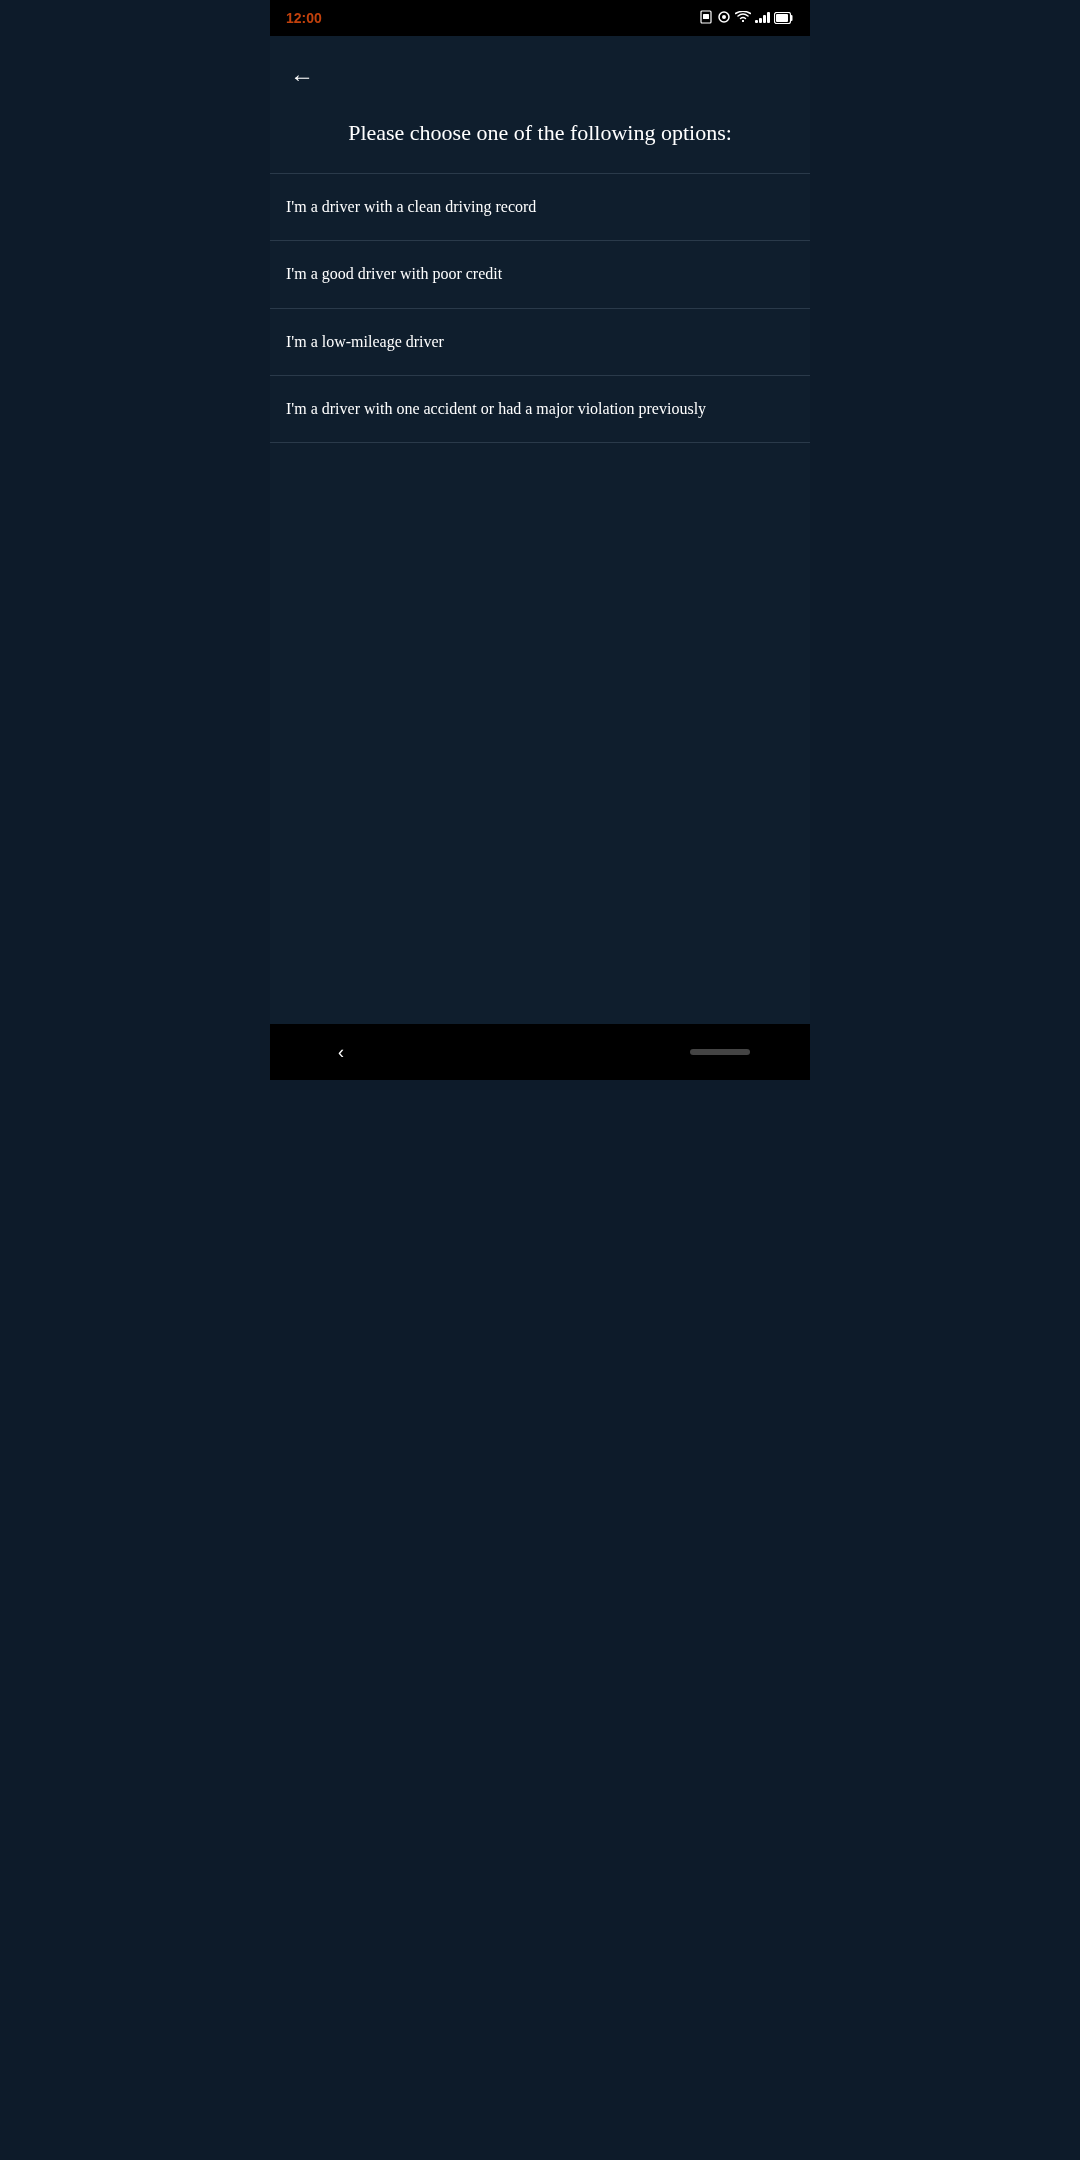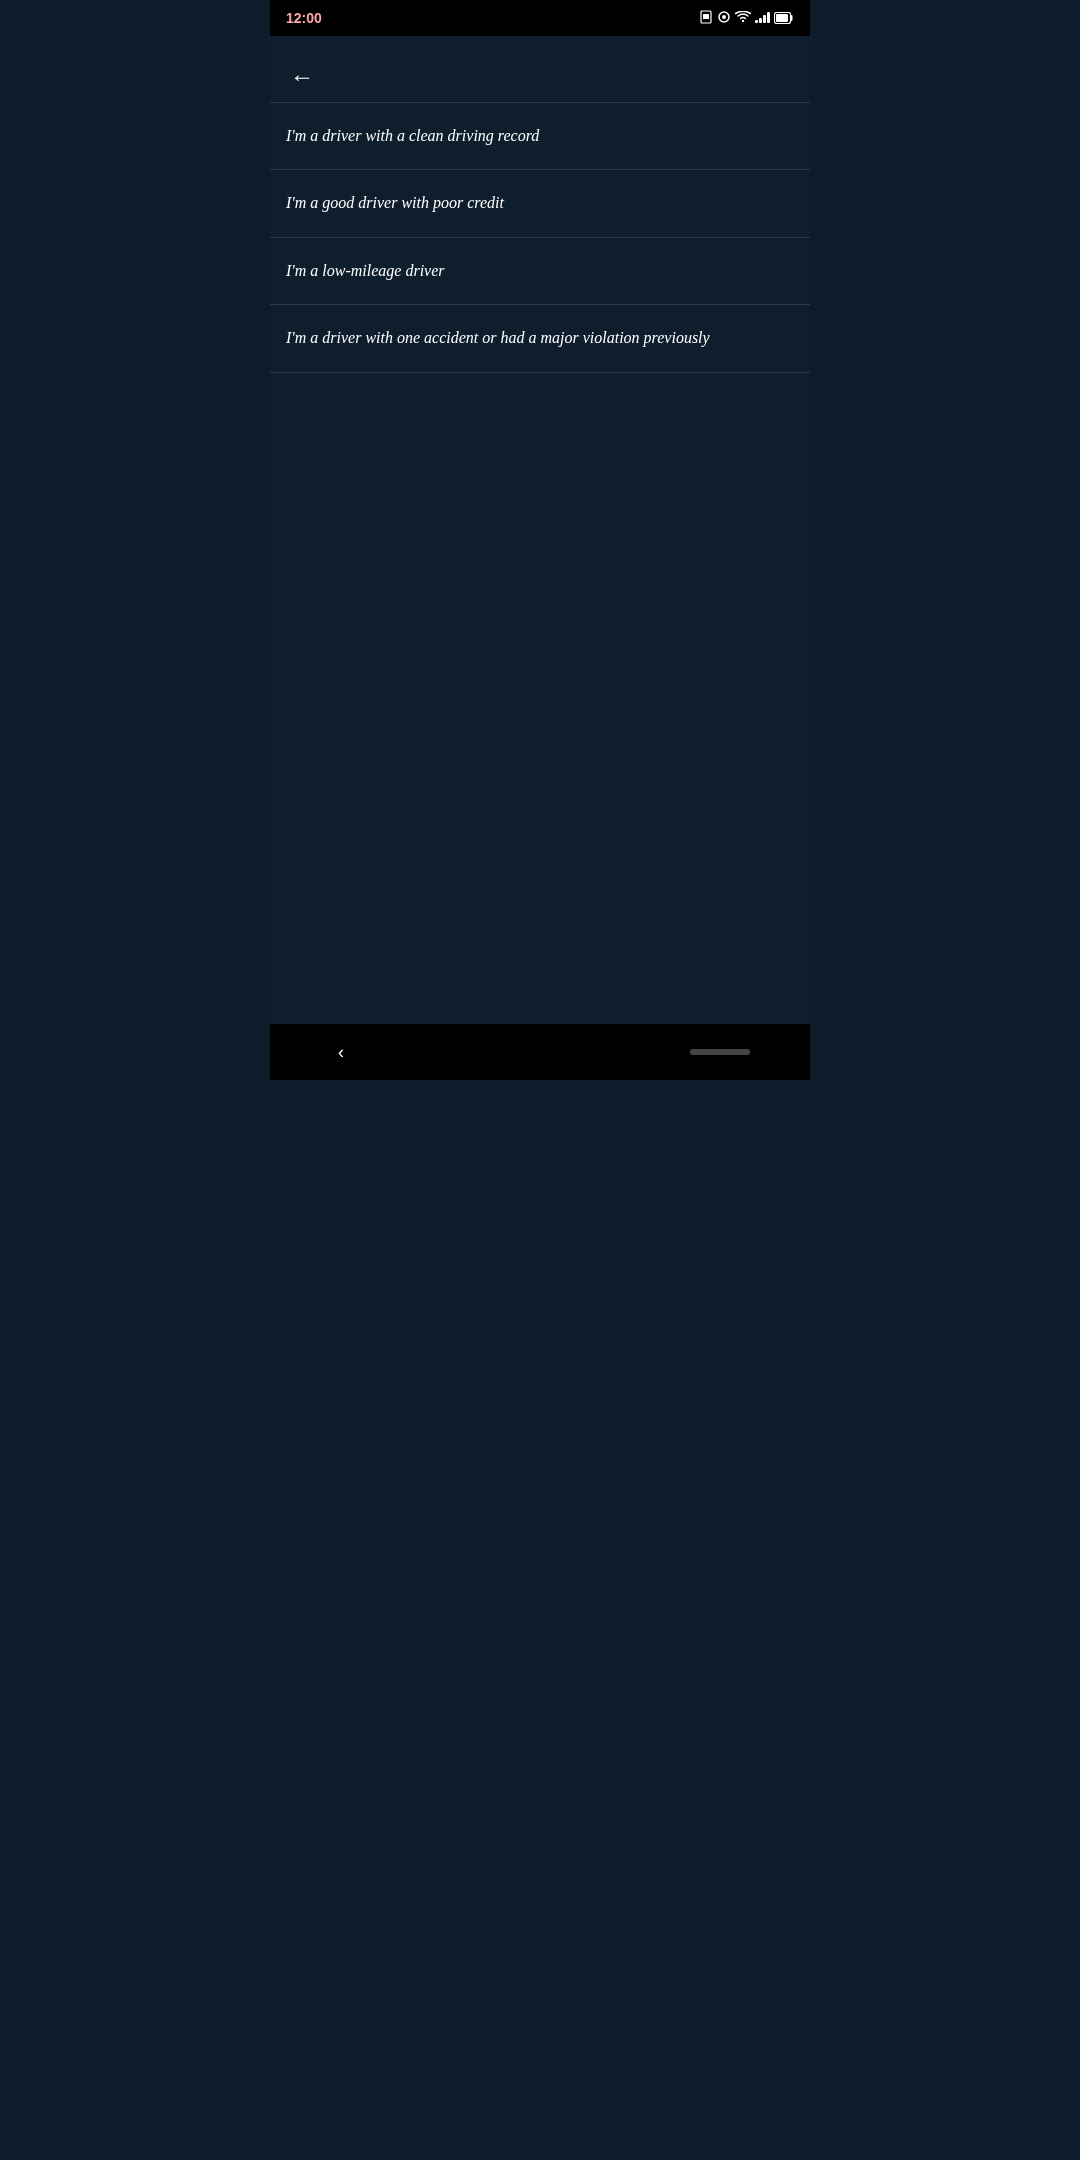--- a/index.html
+++ b/index.html
@@ -28,21 +28,21 @@
       justify-content: space-between;
       align-items: center;
       padding: 6px 16px;
       height: 36px;
       flex-shrink: 0;
     }
 
     .status-time {
       font-size: 14px;
       font-weight: bold;
-      color: #fca5a5;
+      color: #c2410c;
       font-family: sans-serif;
     }
 
     .status-icons {
       display: flex;
       align-items: center;
       gap: 4px;
     }
 
     .status-icon {
@@ -102,21 +102,20 @@
       padding: 22px 16px;
       border-bottom: 1px solid #2a3a4a;
       cursor: pointer;
       display: flex;
       align-items: center;
       font-size: 16px;
       color: #ffffff;
       line-height: 1.4;
       background-color: transparent;
       transition: background-color 0.15s;
-      font-style: italic;
     }
 
     
     .bottom-nav {
       background-color: #000000;
       height: 56px;
       display: flex;
       align-items: center;
       justify-content: space-between;
       padding: 0 60px;
@@ -210,20 +209,21 @@
 </div>
 
 <div class="main-content">
 
   <div class="header">
     <button class="back-button">
       <span class="back-arrow">←</span>
     </button>
   </div>
 
+  <h1 class="page-title">Please choose one of the following options:</h1>
 
   <div class="options-list">
   <div class="option-item">I'm a driver with a clean driving record</div>
       <div class="option-item">I'm a good driver with poor credit</div>
       <div class="option-item">I'm a low-mileage driver</div>
       <div class="option-item">I'm a driver with one accident or had a major violation previously</div>
     </div>
 
 </div>
 

